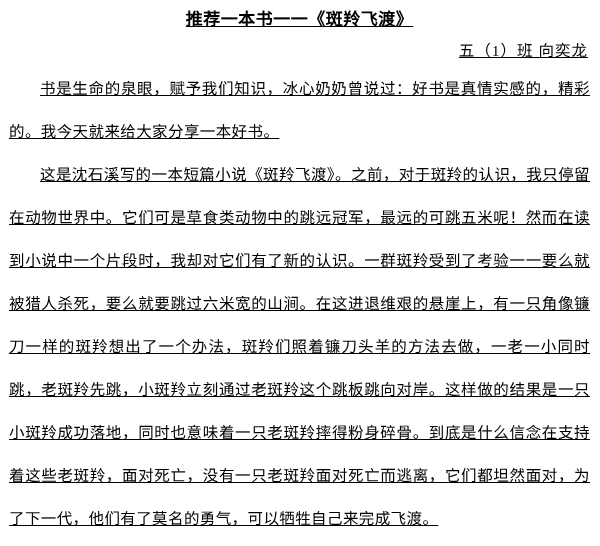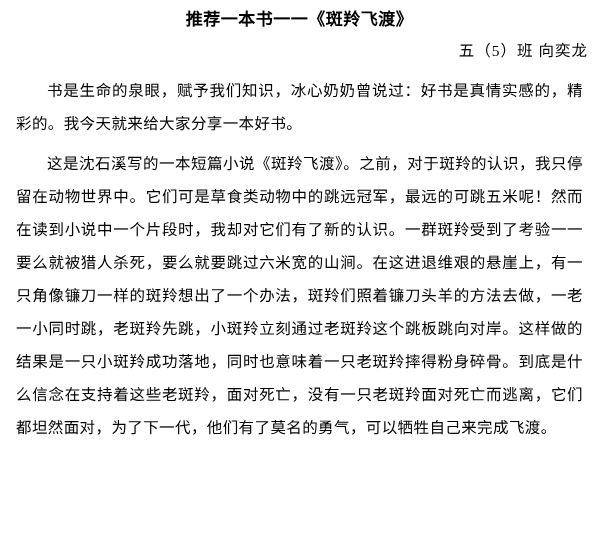--- a/index.html
+++ b/index.html
@@ -12,48 +12,49 @@
     height: 546px;
     overflow: hidden;
     color: #000000;
     font-family: "Liberation Serif", "DejaVu Serif", serif;
   }
   .page {
     box-sizing: border-box;
     width: 600px;
     height: 546px;
     padding: 4px 10px 0 9px;
+    text-decoration: underline;
   }
   .doc-title {
     margin: 0;
     font-size: 17px;
     font-weight: bold;
     text-align: center;
     line-height: 31px;
     letter-spacing: 0.5px;
   }
   .author-line {
     font-size: 15.5px;
     text-align: right;
     line-height: 32px;
     padding-right: 2px;
     letter-spacing: 1px;
   }
   .para {
-    margin: 7px;
+    margin: 0;
     font-size: 15.5px;
-    line-height: 33px;
+    line-height: 43px;
     text-indent: 2em;
     text-align: justify;
     text-justify: inter-ideograph;
     letter-spacing: 0.4px;
     word-break: break-all;
   }
 </style>
 </head>
 <body>
 
 <div class="page">
   <h1 class="doc-title">推荐一本书一一《斑羚飞渡》</h1>
-  <div class="author-line">五（5）班 向奕龙</div>
+  <div class="author-line">五（1）班 向奕龙</div>
   <p class="para">书是生命的泉眼，赋予我们知识，冰心奶奶曾说过：好书是真情实感的，精彩的。我今天就来给大家分享一本好书。</p>
   <p class="para">这是沈石溪写的一本短篇小说《斑羚飞渡》。之前，对于斑羚的认识，我只停留在动物世界中。它们可是草食类动物中的跳远冠军，最远的可跳五米呢！然而在读到小说中一个片段时，我却对它们有了新的认识。一群斑羚受到了考验一一要么就被猎人杀死，要么就要跳过六米宽的山涧。在这进退维艰的悬崖上，有一只角像镰刀一样的斑羚想出了一个办法，斑羚们照着镰刀头羊的方法去做，一老一小同时跳，老斑羚先跳，小斑羚立刻通过老斑羚这个跳板跳向对岸。这样做的结果是一只小斑羚成功落地，同时也意味着一只老斑羚摔得粉身碎骨。到底是什么信念在支持着这些老斑羚，面对死亡，没有一只老斑羚面对死亡而逃离，它们都坦然面对，为了下一代，他们有了莫名的勇气，可以牺牲自己来完成飞渡。</p>
 </div>
 
 </body></html>

